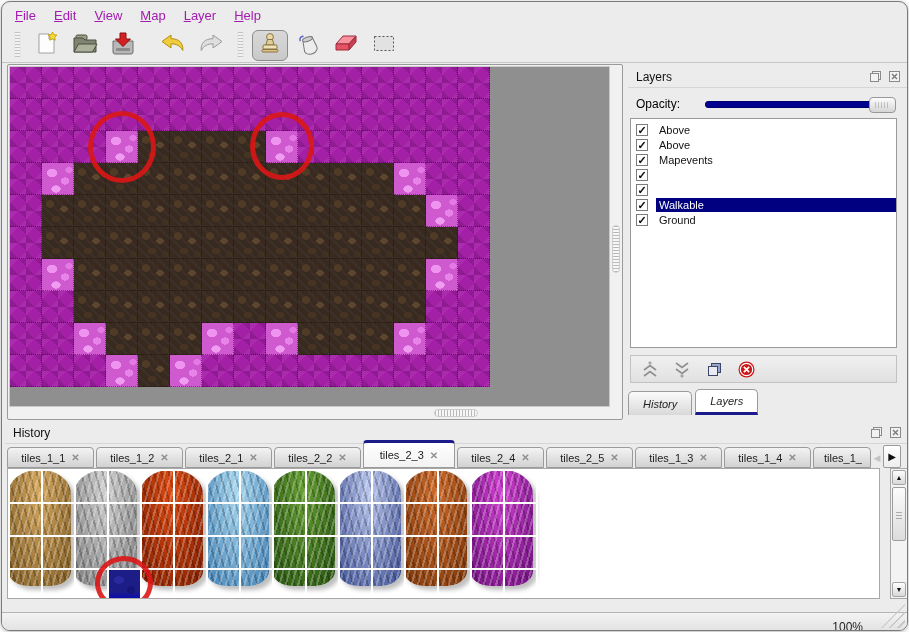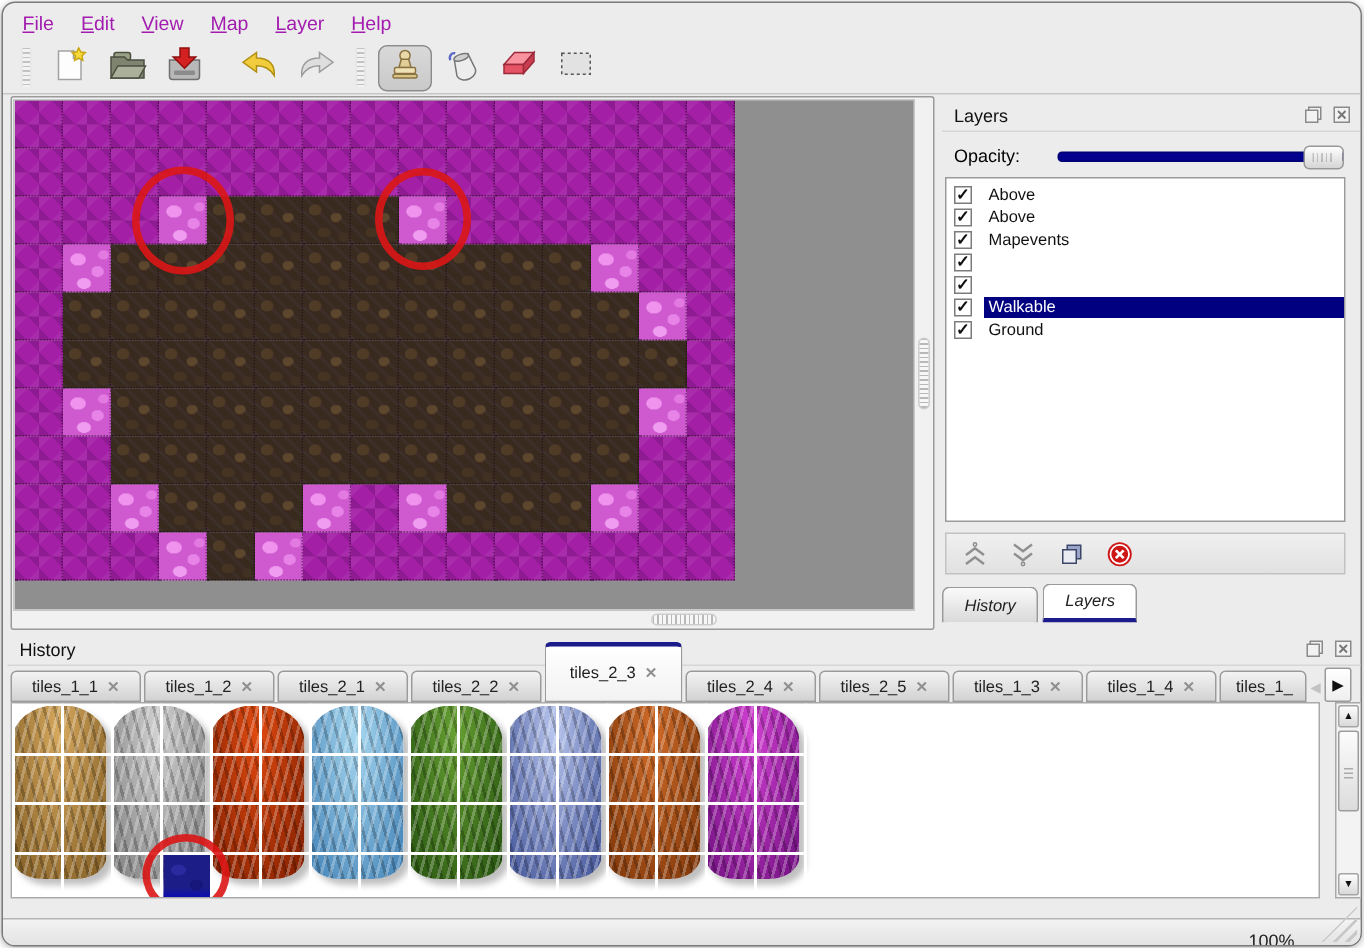--- a/index.html
+++ b/index.html
@@ -83,21 +83,21 @@
           background:linear-gradient(#fafafa,#d9d9d9);font-style:italic; }
   .ptab.active { background:#fff; height:26px; border-bottom:3px solid #1b1b8c; }
 
   
   .tilesets-panel { position:absolute; left:3px; top:420px; width:903px; height:178px; }
   .ts-tabstrip { position:absolute; left:2px; top:21px; right:2px; height:25px; display:flex; align-items:flex-end; }
   .ts-tab { width:87px; height:21px; margin-right:2px; display:flex; align-items:center; justify-content:center; gap:6px;
             font-size:11px; color:#222; border:1px solid #9b9b9b; border-radius:4px 4px 0 0;
             background:linear-gradient(#f3f3f3,#d2d2d2); overflow:hidden; white-space:nowrap; }
   .ts-tab .x { color:#8f8f8f; font-weight:bold; font-size:10px; }
-  .ts-tab.active { height:40px; background:linear-gradient(#ffffff,#f2f2f2); border-top:3px solid #1b1b8c; width:92px; }
+  .ts-tab.active { height:28px; background:linear-gradient(#ffffff,#f2f2f2); border-top:3px solid #1b1b8c; width:92px; }
   .ts-tab.truncated { width:58px; justify-content:flex-start; padding-left:10px; margin-right:0;align-items:center; }
   .tab-scroll-left { width:12px; height:21px; display:flex; align-items:center; justify-content:center;
                      color:#c2c2c2; font-size:9px; }
   .tab-scroll-right { width:18px; height:23px; display:flex; align-items:center; justify-content:center;
                       border:1px solid #9b9b9b; background:linear-gradient(#fff,#eee); color:#111; font-size:10px; border-radius:2px; }
   .ts-content { position:absolute; left:2px; top:46px; width:873px; height:131px; background:#fff;
                 border:1px solid #a8a8a8; overflow:hidden; }
   .ts-group { position:absolute; top:1px; width:63px; height:116px;
               border-radius:30px 30px 20px 20px / 24px 24px 15px 15px;
               box-shadow:4px 4px 4px rgba(0,0,0,.25); }

